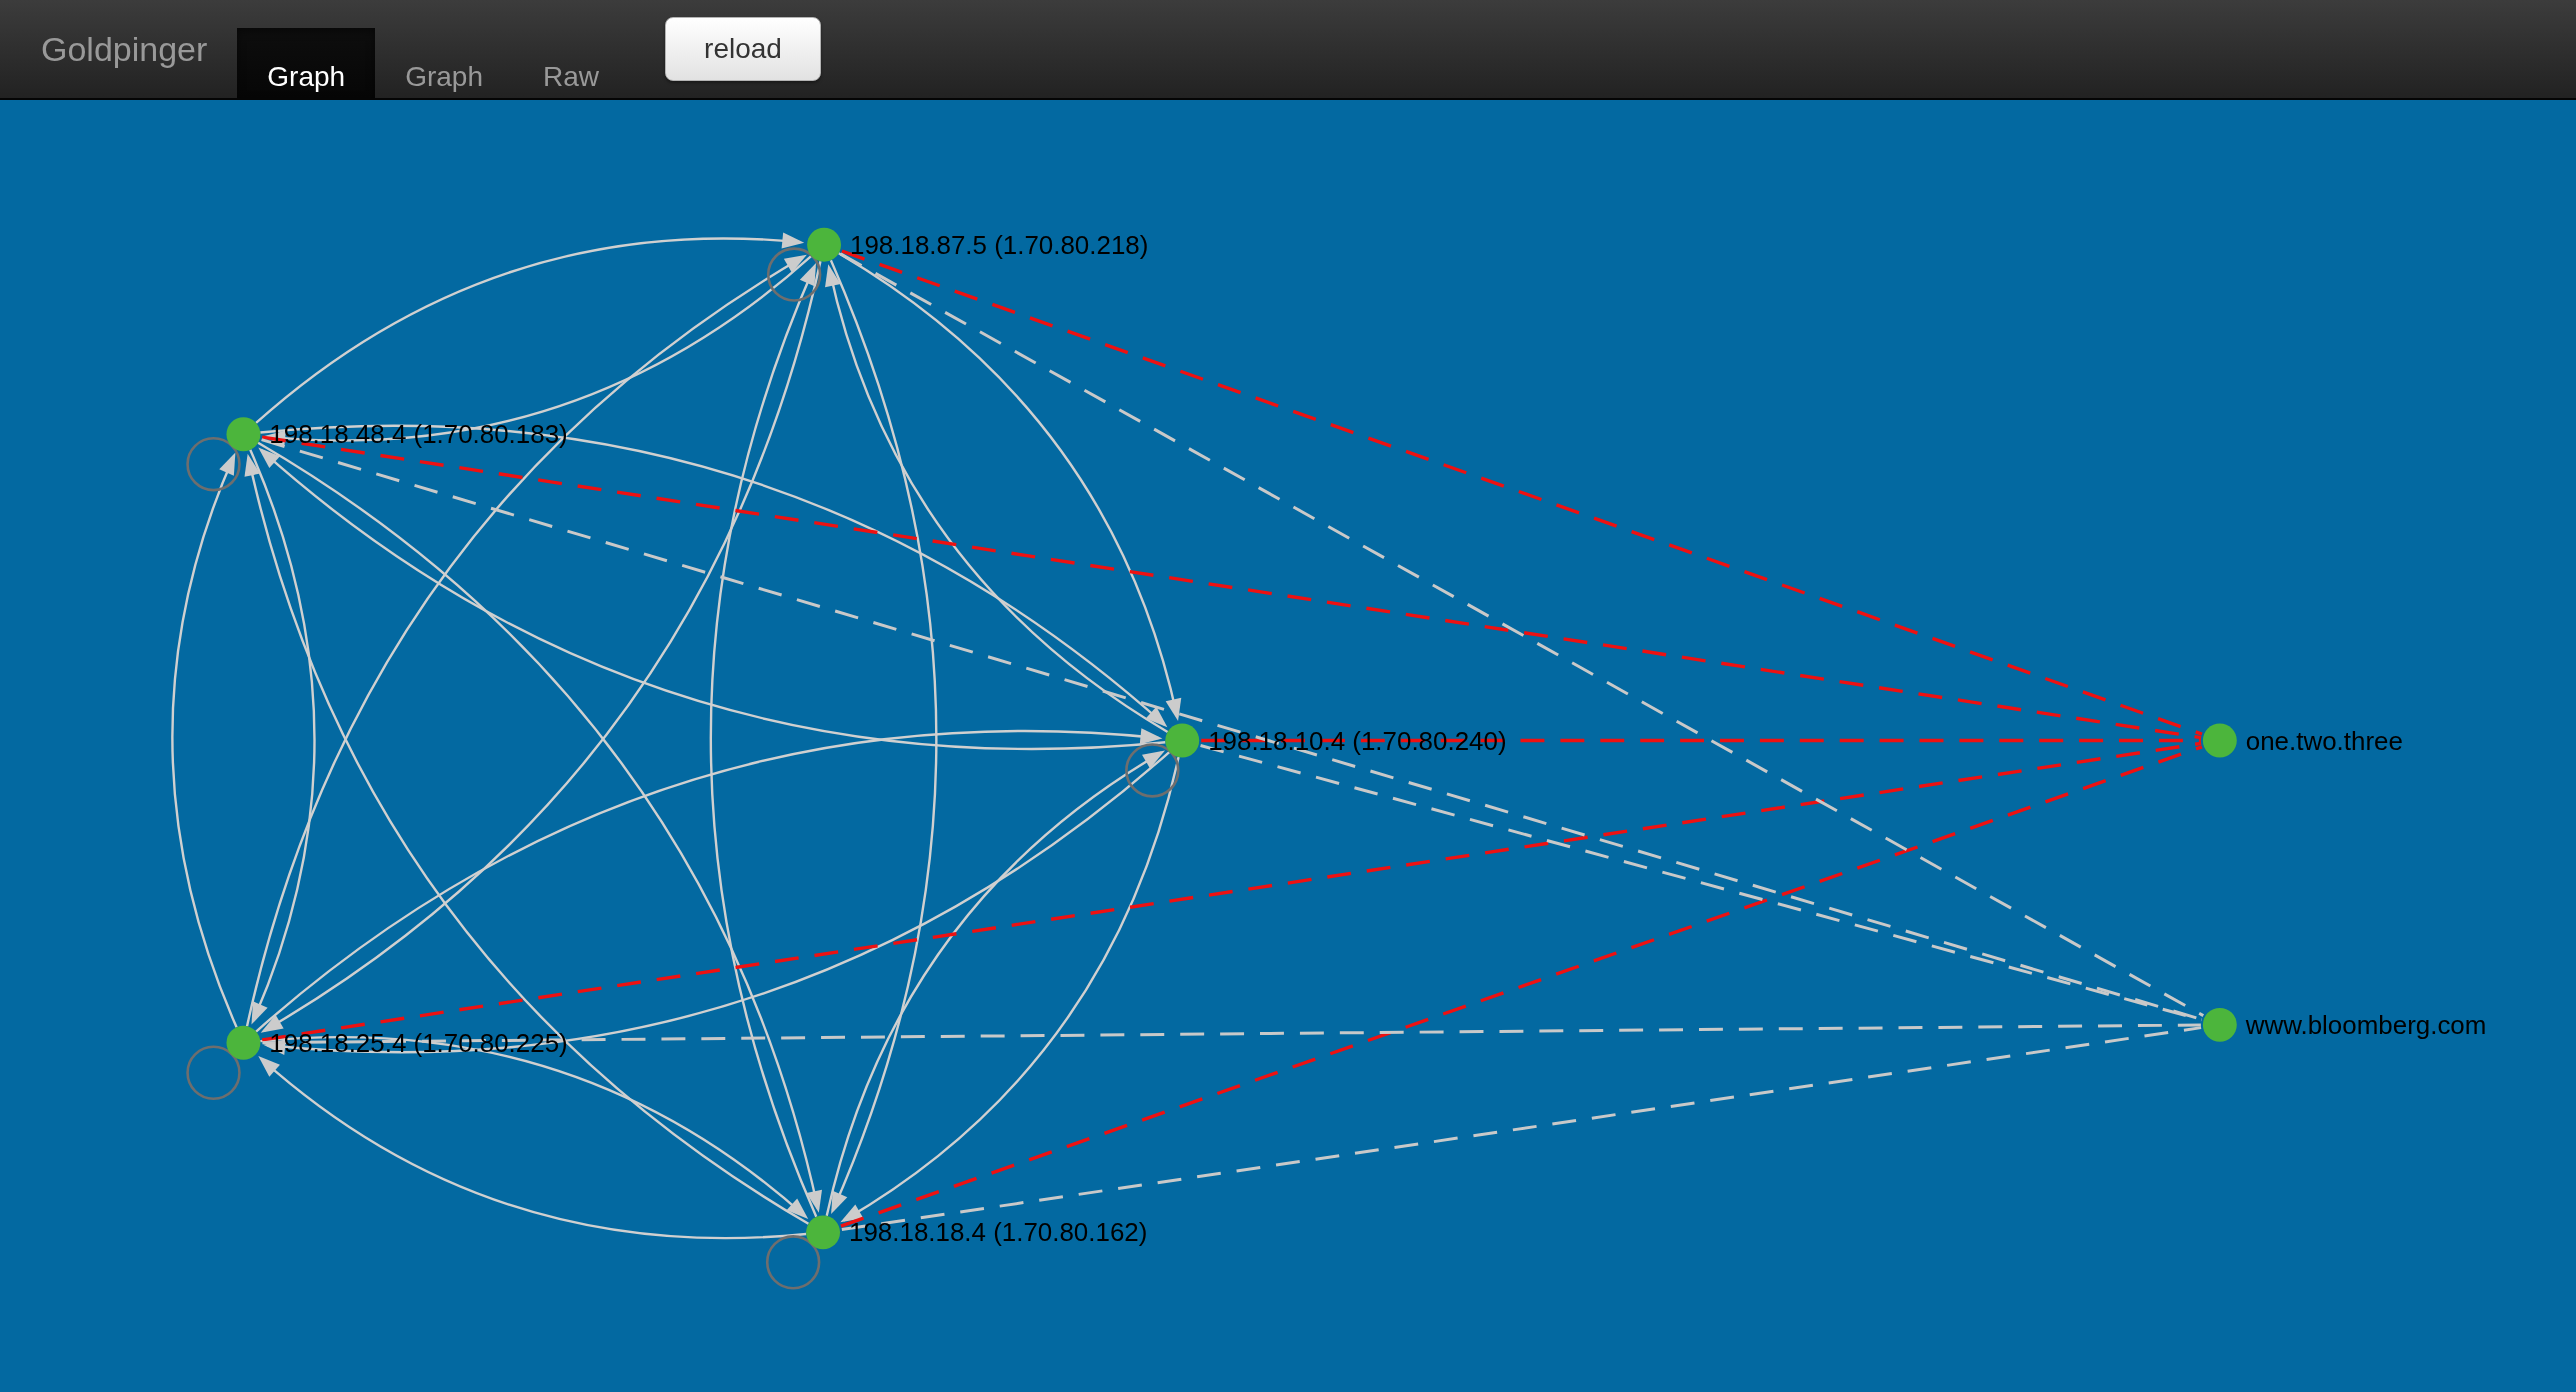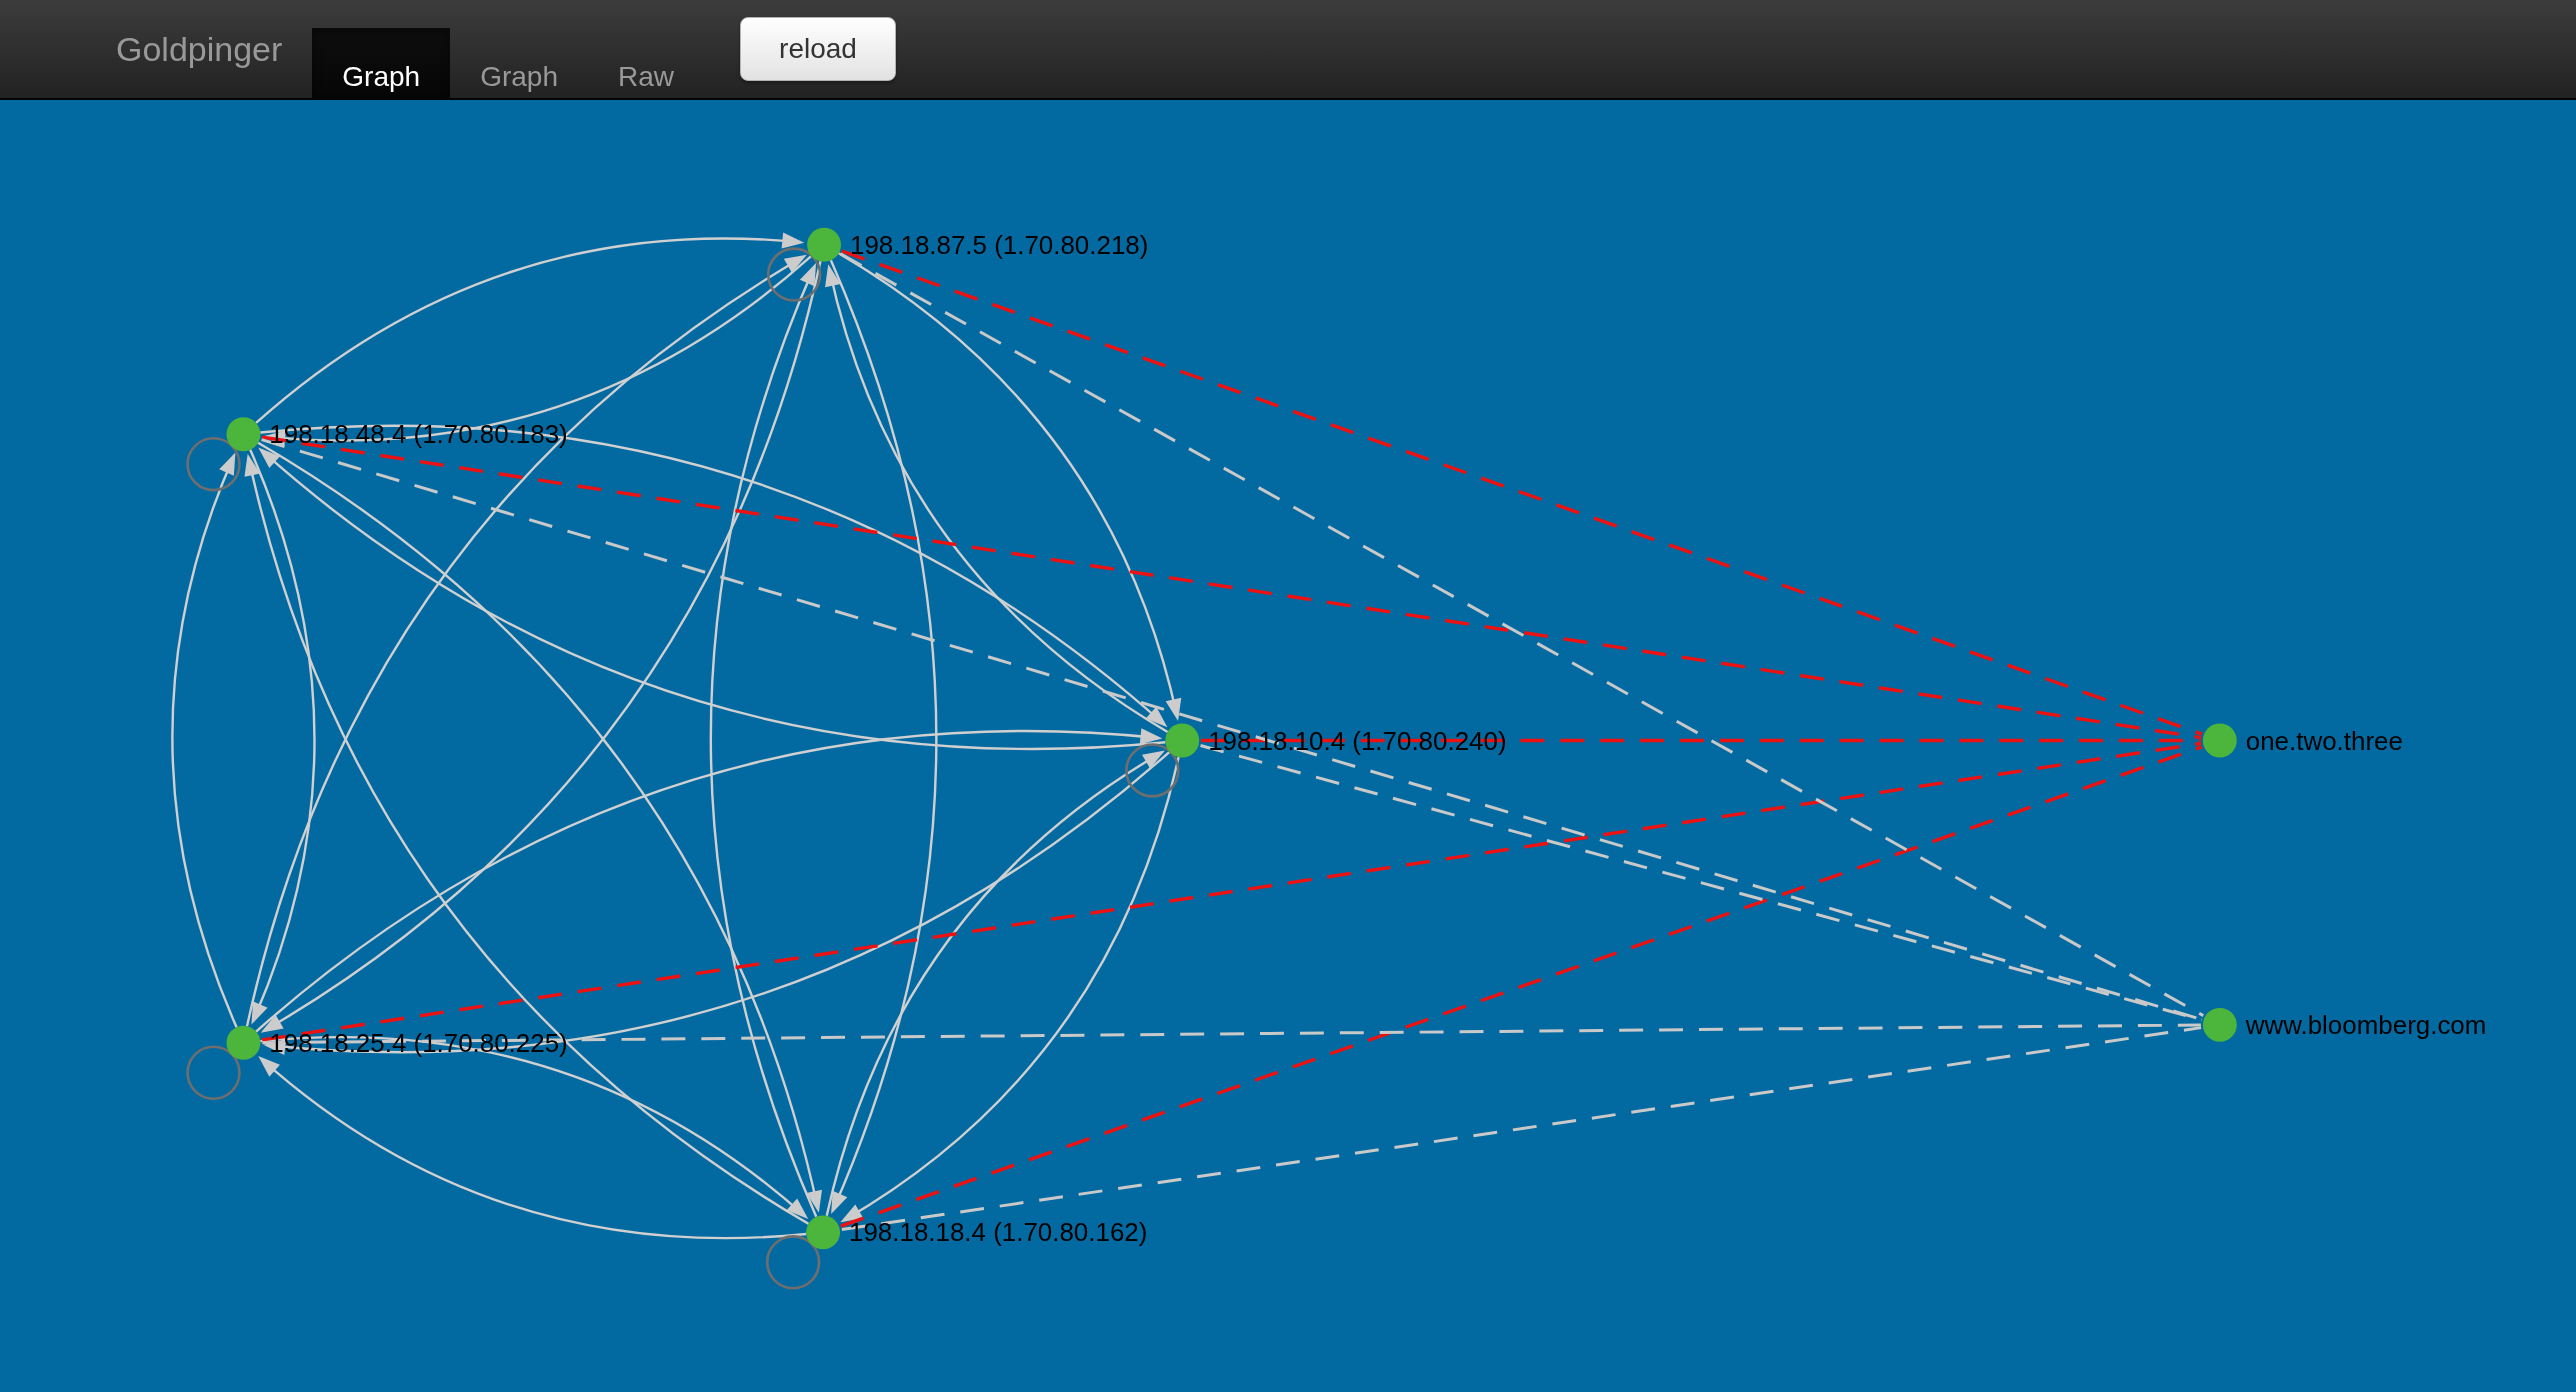--- a/index.html
+++ b/index.html
@@ -8,21 +8,21 @@
 
   
   .navbar {
     height:100px; width:100%;
     background:linear-gradient(#3c3c3c,#222222);
     border-bottom:2px solid #050505;
     display:flex; align-items:stretch;
   }
   .brand {
     color:#999; font-size:34px; line-height:98px;
-    padding:0 30px 0 116px; white-space:nowrap;
+    padding:0 30px 0 41px; white-space:nowrap;
   }
   .nav-items { display:flex; list-style:none; align-items:stretch; }
   .nav-item {
     color:#999; font-size:28px; line-height:98px; padding:0 30px;
     cursor:pointer; white-space:nowrap;margin-top:28px;
   }
   .nav-item.active {
     color:#fff;
     background:linear-gradient(#0e0e0e,#060606);
     box-shadow:inset 0 3px 8px rgba(0,0,0,.5);

